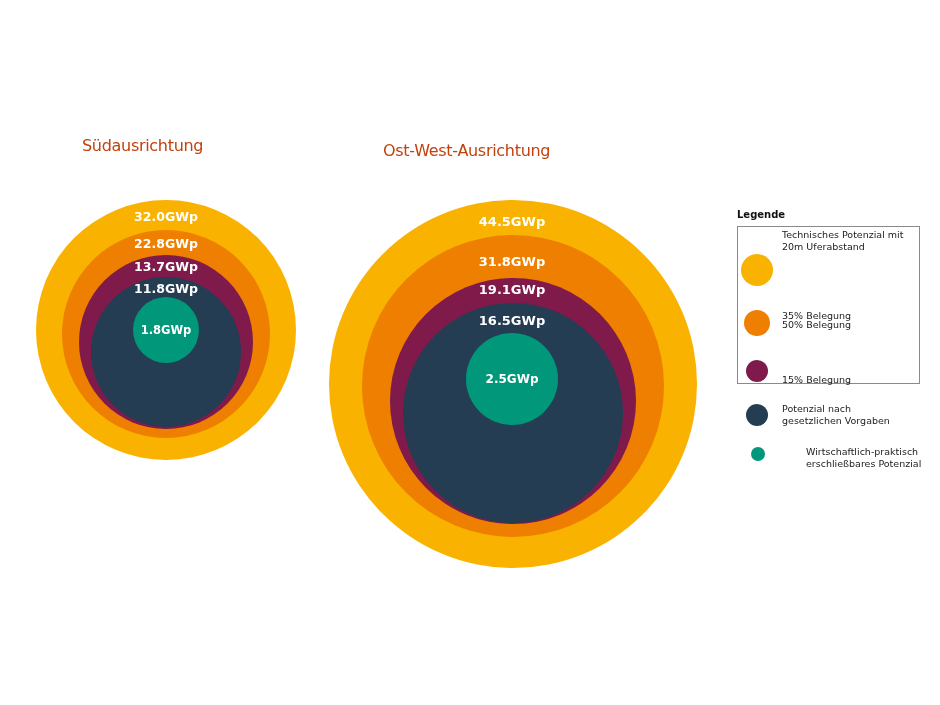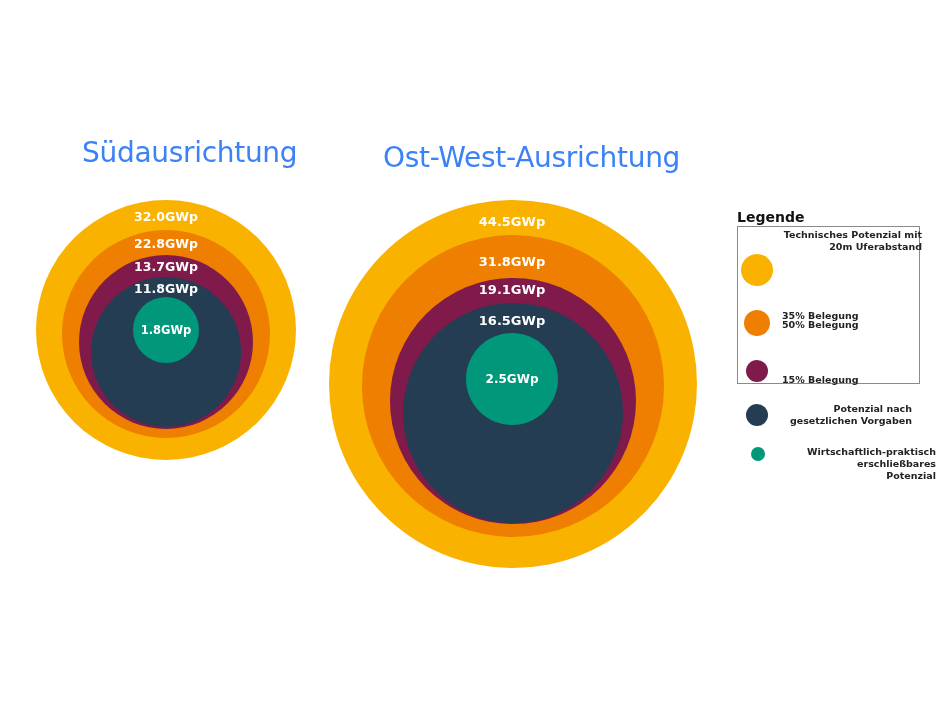--- a/index.html
+++ b/index.html
@@ -1,24 +1,24 @@
 <!DOCTYPE html>
 <html><head>
 <meta charset="utf-8">
 <style>
   html, body { margin:0; padding:0; background:#ffffff; }
   body { width:940px; height:705px; position:relative; overflow:hidden; font-family:"DejaVu Sans", sans-serif; }
-  .title { position:absolute; font-family:"DejaVu Sans", sans-serif; font-weight:normal; color:#3b82f6; font-size:28px; letter-spacing:-0.3px; }
+  .title { position:absolute; font-family:"DejaVu Sans", sans-serif; font-weight:normal; color:#c2410c; font-size:16px; letter-spacing:-0.3px; }
   #title-sued { left:82px; top:136px; }
   #title-ow { left:383px; top:141px; }
   svg.chart { position:absolute; left:0; top:0; }
   .val { font-family:"DejaVu Sans", sans-serif; font-weight:bold; fill:#ffffff; text-anchor:middle; }
-  .legend-title { position:absolute; left:737px; top:209px; font-size:14px; font-weight:bold; color:#111; }
+  .legend-title { position:absolute; left:737px; top:209px; font-size:10px; font-weight:bold; color:#111; }
   .legend-box { position:absolute; left:737px; top:226px; width:183px; height:158px; border:1px solid #8a8a8a; box-sizing:border-box; }
-  .lg-text { position:absolute; font-size:9.5px; font-weight:bold; color:#222; line-height:12px;text-align:right; }
+  .lg-text { position:absolute; font-size:9.5px; font-weight:normal; color:#222; line-height:12px; }
   .dot { position:absolute; border-radius:50%; }
 </style>
 </head>
 <body>
 
 <div id="title-sued" class="title">Südausrichtung</div>
 <div id="title-ow" class="title">Ost-West-Ausrichtung</div>
 
 <svg class="chart" width="940" height="705" viewBox="0 0 940 705">
 

